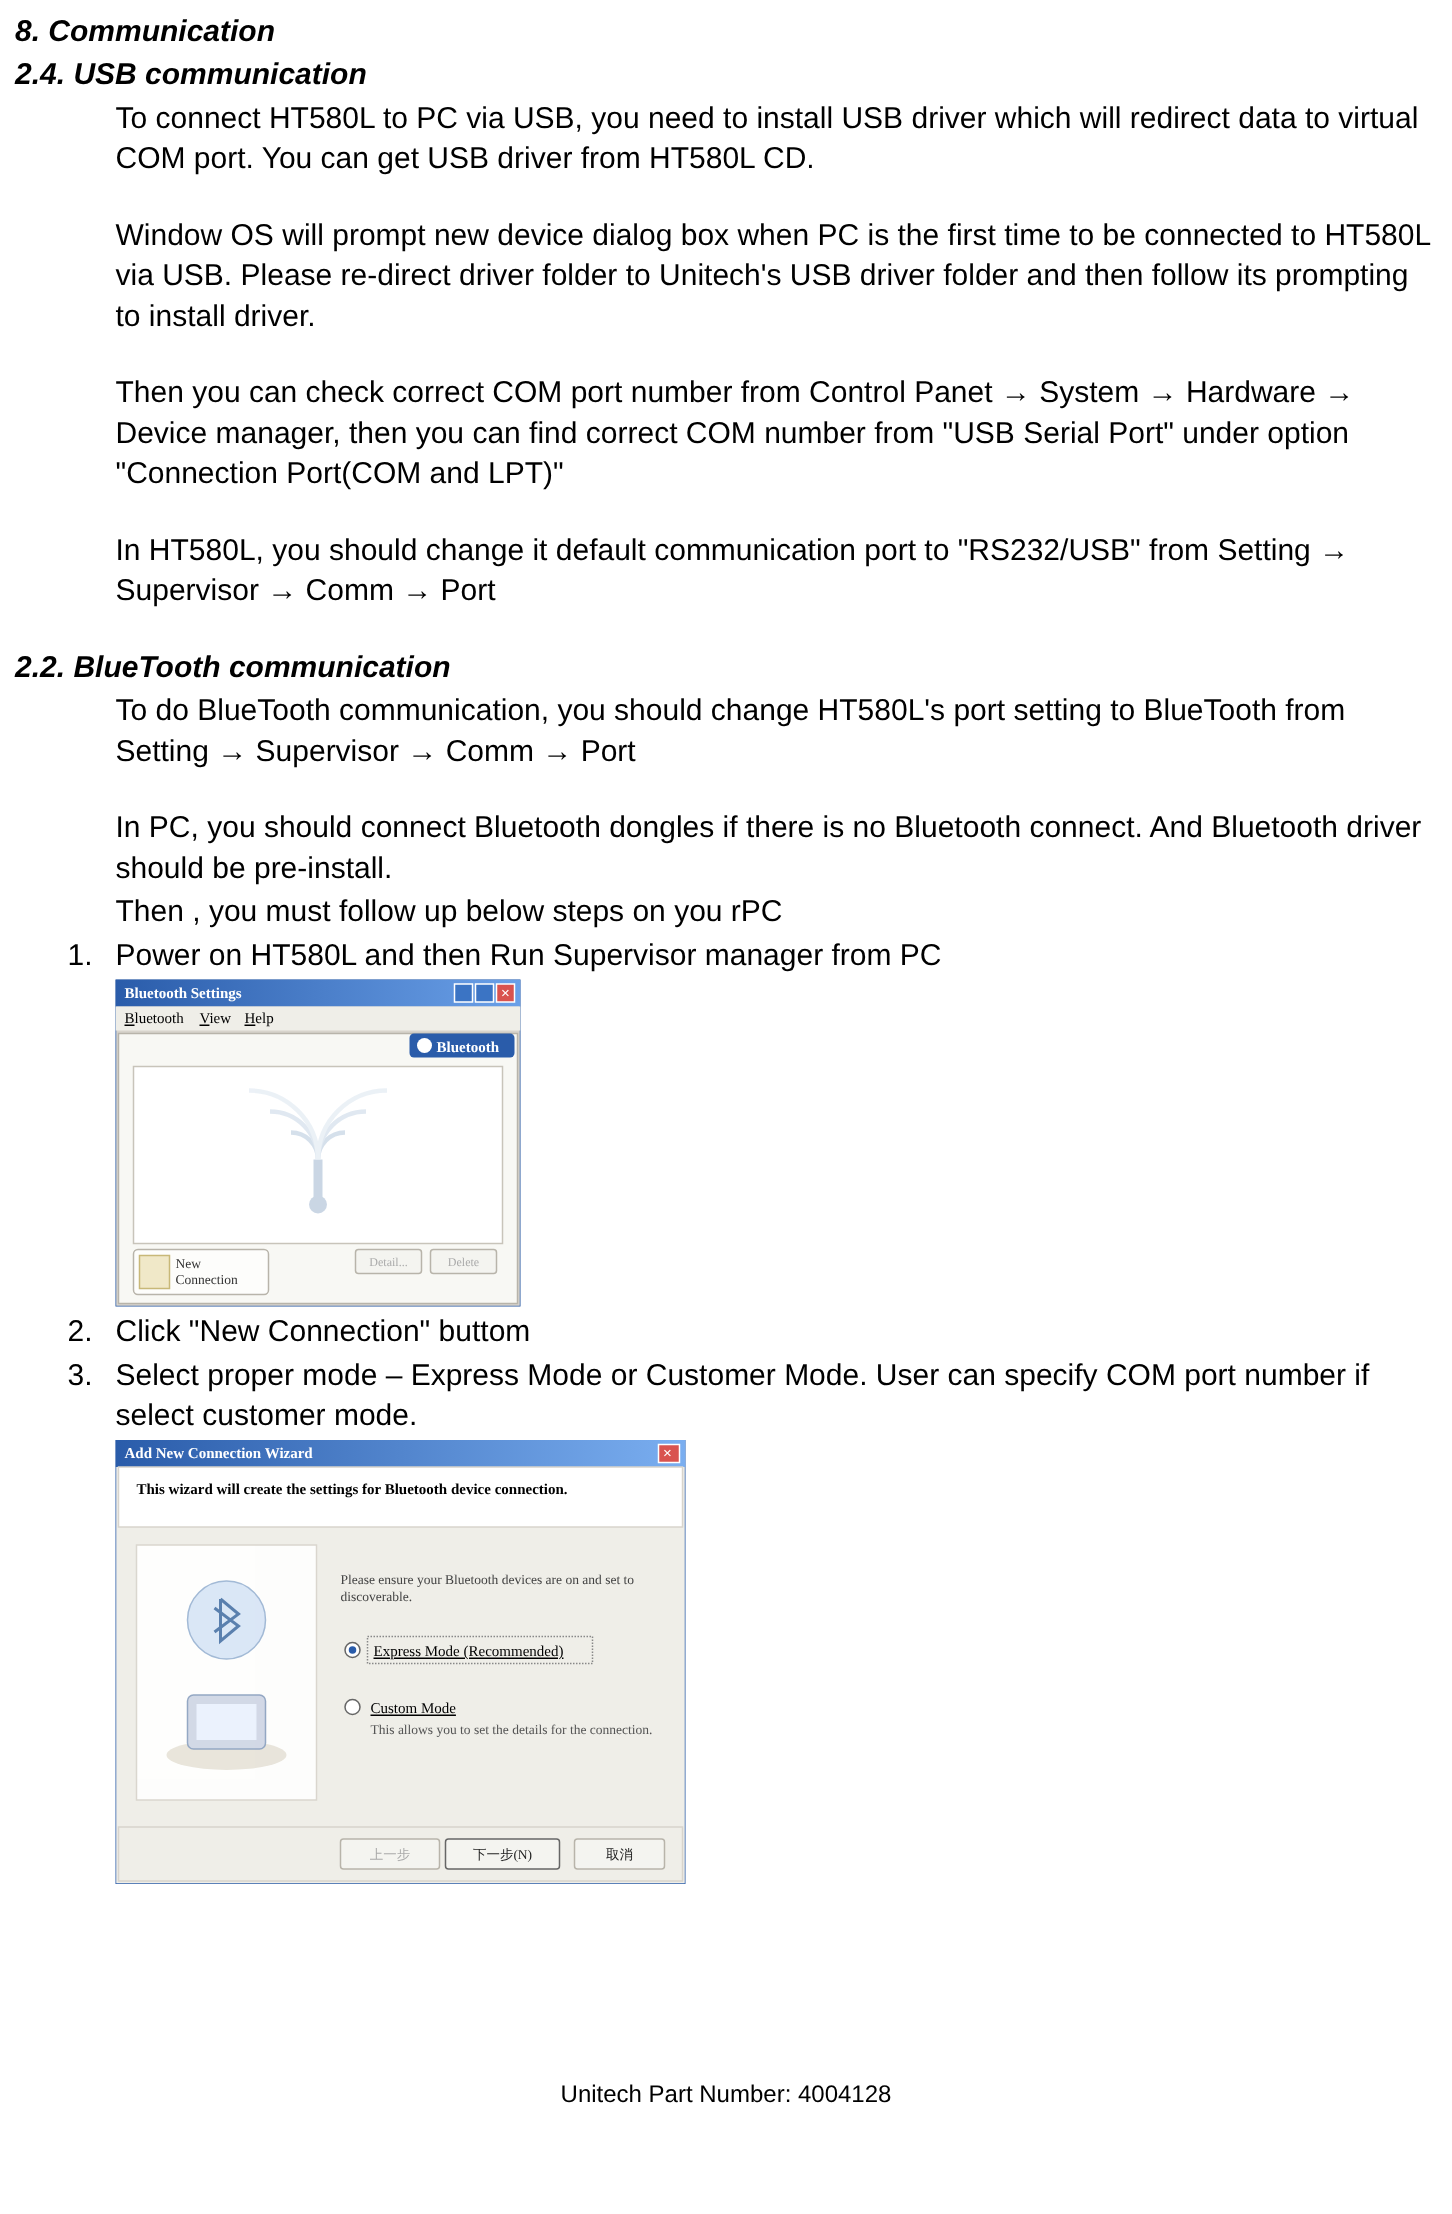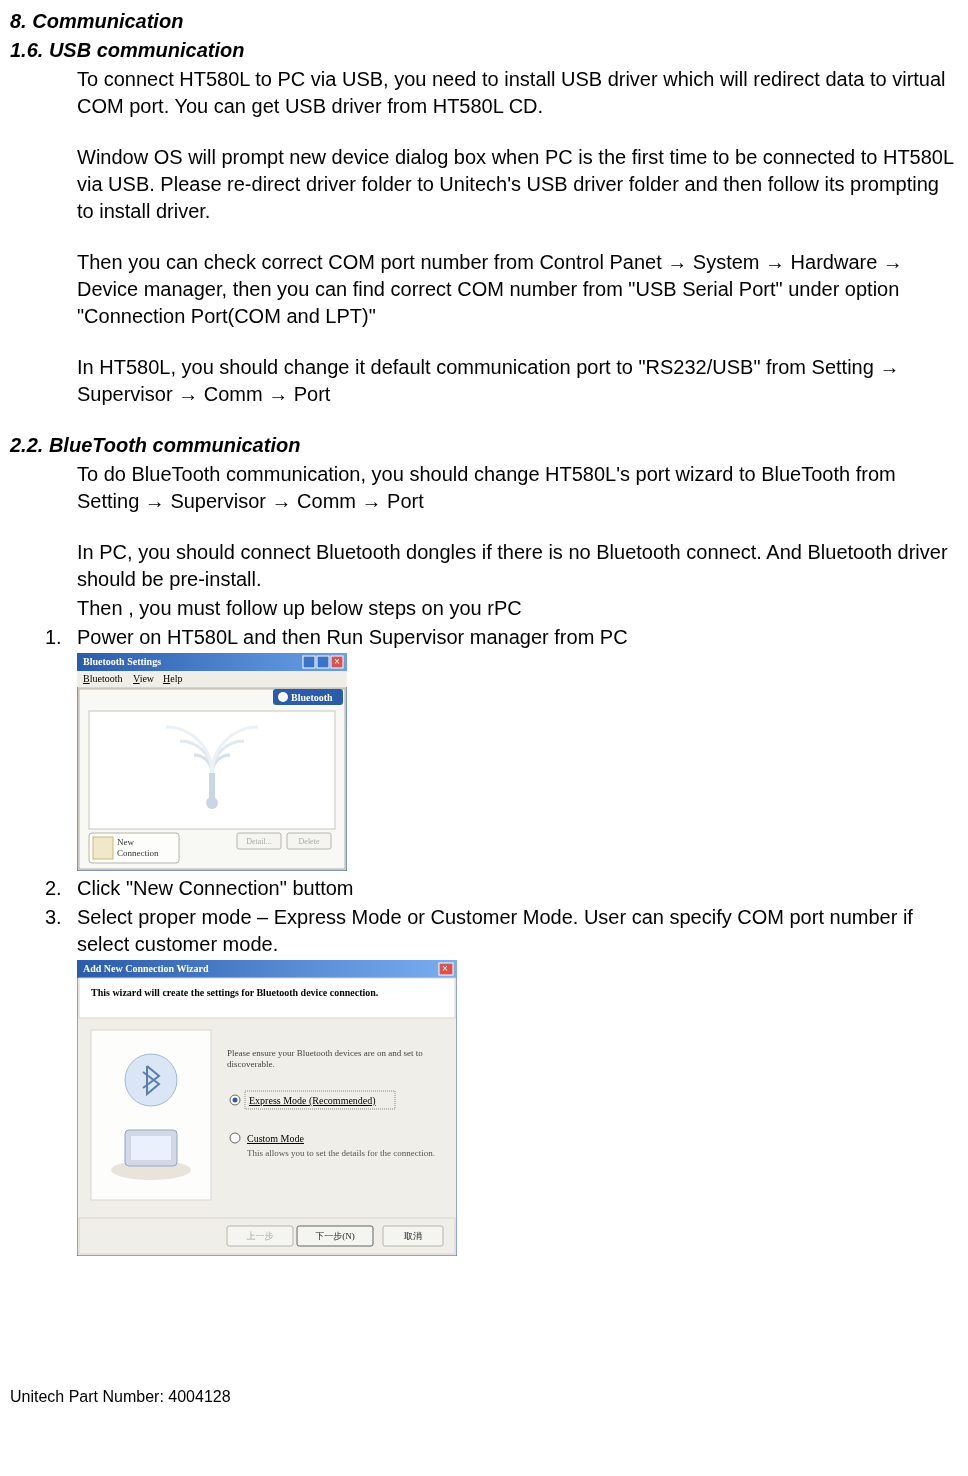--- a/index.html
+++ b/index.html
@@ -5,41 +5,41 @@
 body{margin:0;padding:8px 10px 10px 10px;font-family:"Times New Roman",serif;line-height:1.35;color:#000;width:948px}
 .h1{font-family:Arial,sans-serif;font-weight:bold;font-style:italic;font-size:20px;margin:0 0 2px 0}
 .h2row{font-family:Arial,sans-serif;font-weight:bold;font-style:italic;font-size:20px;margin:0 0 2px 0}
 .h2txt{}
 .para{font-family:Liberation Sans, sans-serif;font-size:20px;margin:0 0 24px 67px}
 .para.tight{margin-bottom:2px}
 .li-row{display:flex;font-family:Arial,sans-serif;font-size:20px;margin:0 0 2px 35px}
 .li-num{width:32px;flex:0 0 32px}
 .li-txt{flex:1}
 .sshot{display:block;margin:2px 0 4px 67px}
-.foot{display:flex;justify-content:flex-start;font-family:Arial,sans-serif;font-size:16px;margin-top:130px}
+.foot{display:flex;justify-content:center;font-family:Arial,sans-serif;font-size:16px;margin-top:130px}
 </style>
 </head>
 <body>
 
 <div class="h1">8.  Communication</div>
 
 <div class="h2row">
-  <span>1.6.  </span><span class="h2txt">USB communication</span>
+  <span>2.4.  </span><span class="h2txt">USB communication</span>
 </div>
 
 <div class="para">To connect HT580L to PC via USB, you need to install USB driver which will redirect data to virtual COM port. You can get USB driver from HT580L CD.</div>
 <div class="para">Window OS will prompt new device dialog box when PC is the first time to be connected to HT580L via USB. Please re-direct driver folder to Unitech's USB driver folder and then follow its prompting to install driver.</div>
 <div class="para">Then you can check correct COM port number from Control Panet → System → Hardware → Device manager, then you can find correct COM number from "USB Serial Port" under option "Connection Port(COM and LPT)"</div>
 <div class="para">In HT580L, you should change it default communication port to "RS232/USB" from Setting → Supervisor → Comm → Port</div>
 
 <div class="h2row">
   <span>2.2.  </span><span class="h2txt">BlueTooth communication</span>
 </div>
 
-<div class="para">To do BlueTooth communication, you should change HT580L's port wizard to BlueTooth from Setting → Supervisor → Comm → Port</div>
+<div class="para">To do BlueTooth communication, you should change HT580L's port setting to BlueTooth from Setting → Supervisor → Comm → Port</div>
 <div class="para tight">In PC, you should connect Bluetooth dongles if there is no Bluetooth connect. And Bluetooth driver should be pre-install.</div>
 <div class="para tight">Then , you must follow up below steps on you rPC</div>
 
 <div class="li-row">
   <div class="li-num">1.</div>
   <div class="li-txt">Power on HT580L and then Run Supervisor manager from PC</div>
 </div>
 
 <svg class="sshot" width="270" height="218" viewBox="0 0 270 218">
 

